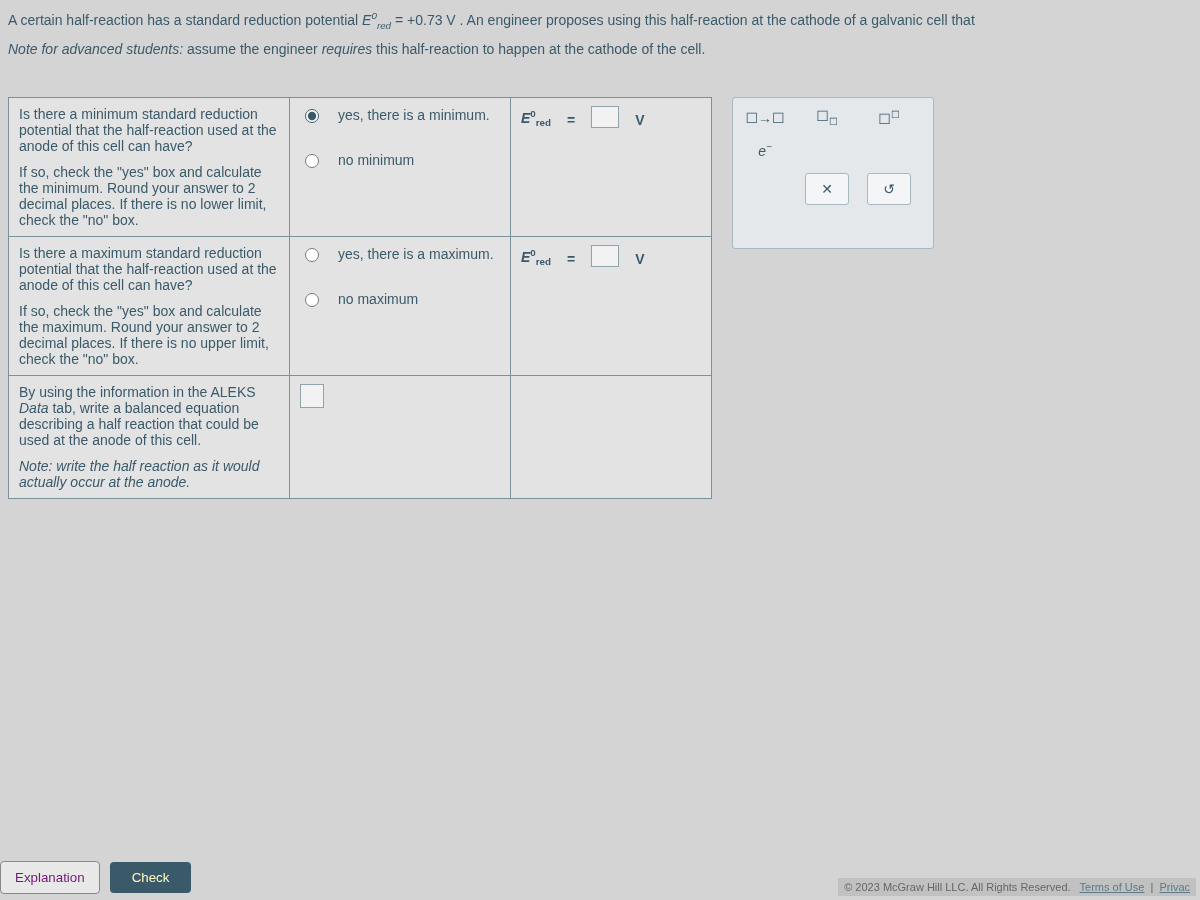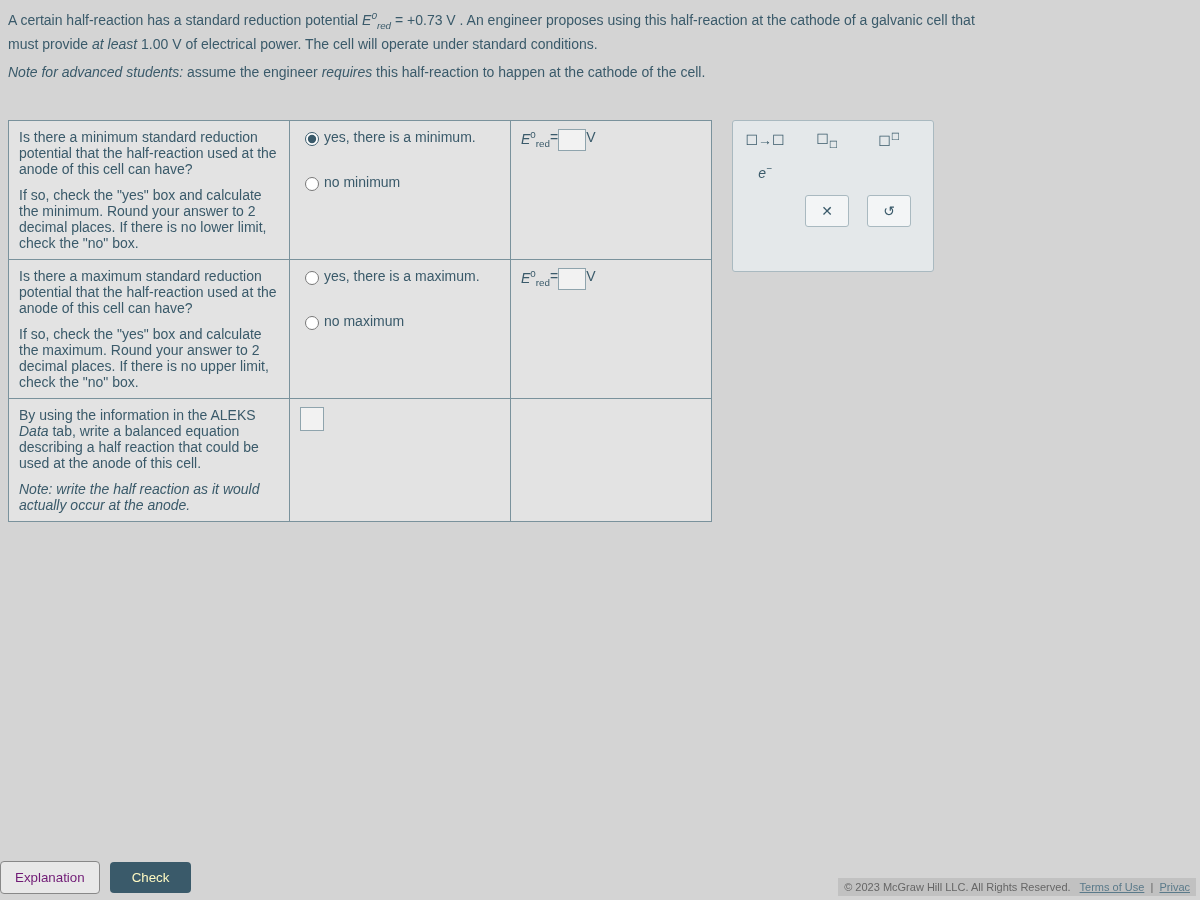--- a/index.html
+++ b/index.html
@@ -39,33 +39,34 @@
   border: 1px solid #7a929c;
   vertical-align: top;
   padding: 8px 10px;
 }
 .col-question { width: 260px; }
 .col-options { width: 200px; }
 .col-input { width: 180px; }
 .option-row {
   display: flex;
   align-items: center;
-  gap: 2px;
+  gap: 16px;
   margin-bottom: 28px;
 }
 .option-row:last-child { margin-bottom: 0; }
 input[type="radio"] {
   width: 14px;
   height: 14px;
   accent-color: #3a5a6a;
 }
 .ered {
   display: inline-flex;
-  align-items: flex-start;
-  gap: 0;
+  align-items: flex-end;
+  gap: 16px;
+  font-weight: bold;
 }
 .value-box {
   width: 26px;
   height: 20px;
   border: 1px solid #8fa4ad;
   background: #f2f2f2;
   display: inline-block;
 }
 .tool-panel {
   border: 1px solid #a9b9c0;
@@ -158,21 +159,20 @@
 <body>
 
 <div class="problem-text">
   <span>A certain half-reaction has a standard reduction potential </span>
   <span class="formula">
     <span>E</span><span class="sup">0</span><span class="sub">red</span>
   </span>
   <span>= +0.73 V</span>
   <span>. An engineer proposes using this half-reaction at the cathode of a galvanic cell that</span>
   <br>
-  <span>must provide <span class="italic">at least</span> 1.00 V of electrical power. The cell will operate under standard conditions.</span>
 </div>
 
 <div class="note-line">
   <span class="italic">Note for advanced students:</span>
   <span> assume the engineer <span class="italic">requires</span> this half-reaction to happen at the cathode of the cell.</span>
 </div>
 
 <div class="main-area">
   <table class="qtable">
 

